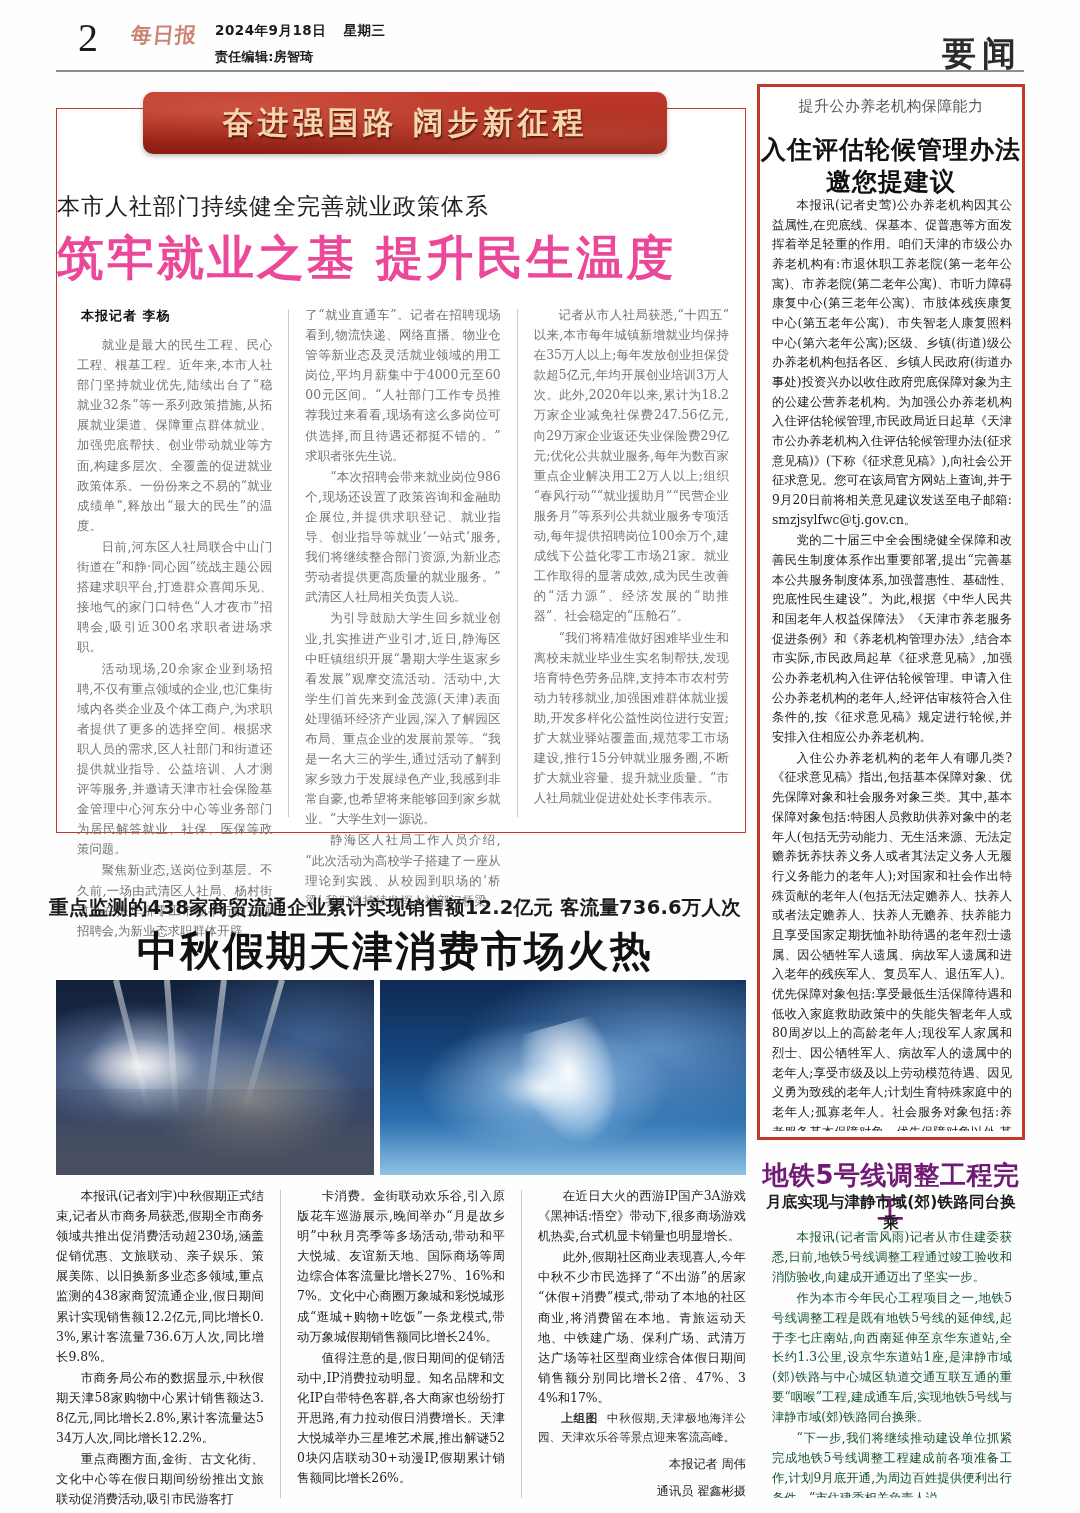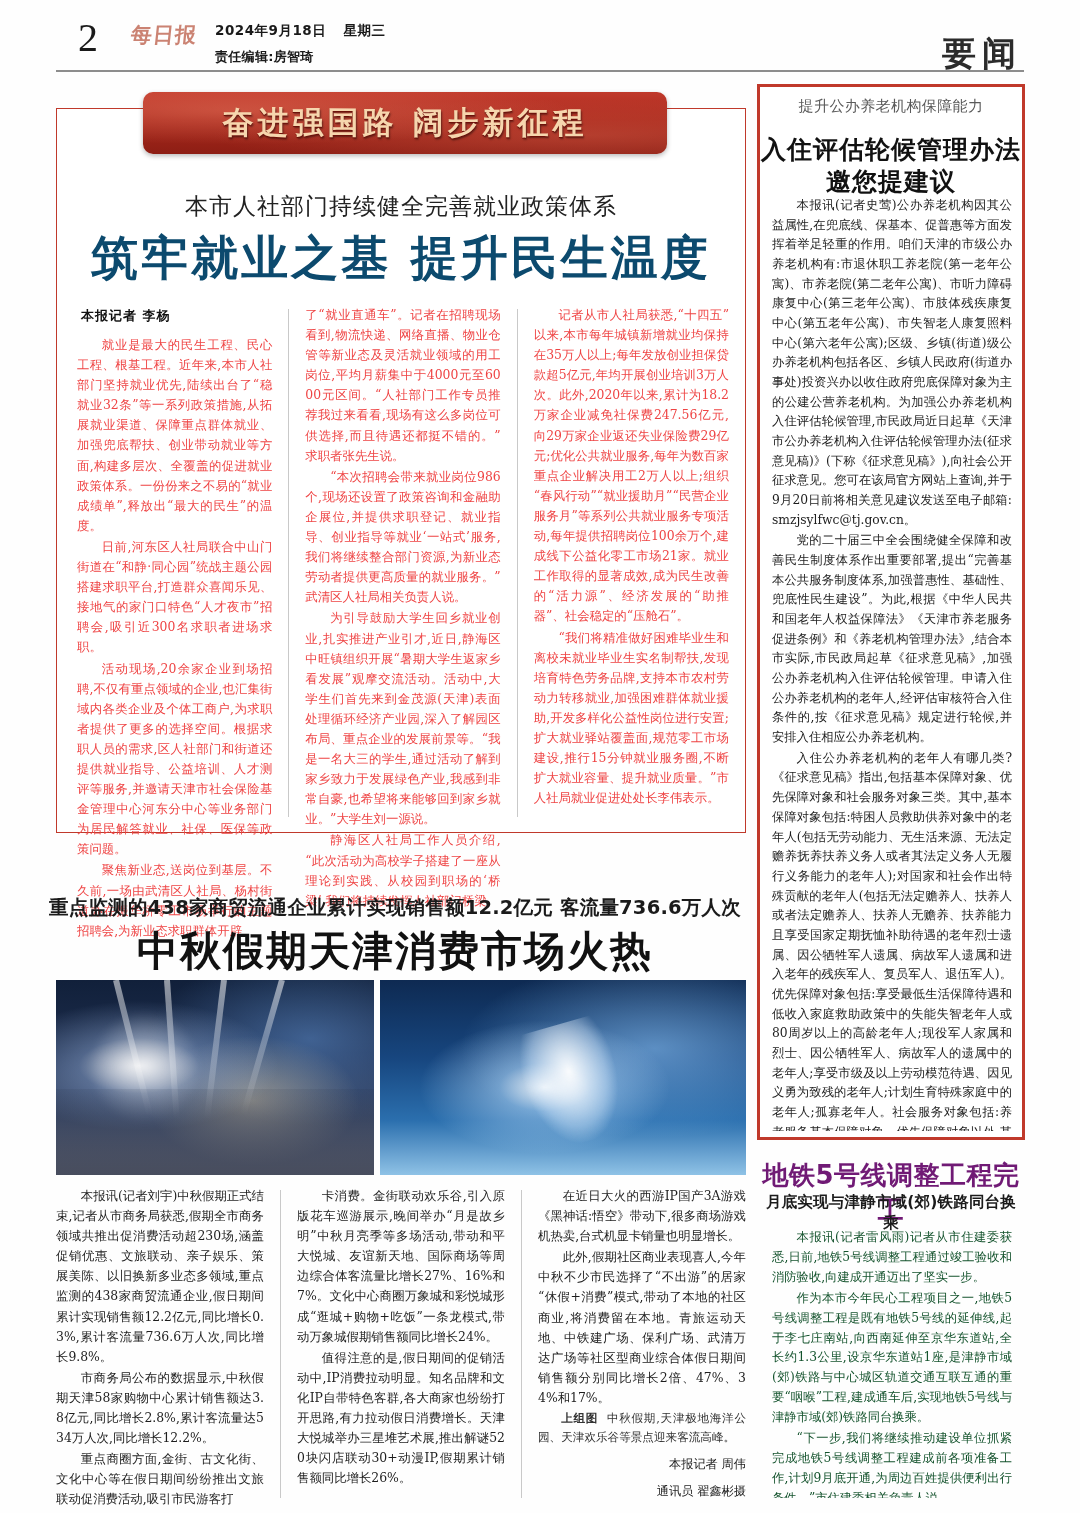--- a/index.html
+++ b/index.html
@@ -68,43 +68,43 @@
                radial-gradient(ellipse at 85% 70%,rgba(255,140,110,.25),transparent 60%);
   }
   .banner-text{
     position:relative;
     font-size:31px;font-weight:700;letter-spacing:4px;
     color:#f6d6ae;
     text-shadow:0 1px 0 #6d1009, 1px 2px 2px rgba(0,0,0,.45);
     white-space:nowrap;
   }
   .shoulder{
-    position:absolute;left:0;right:0;top:82px;text-align:center;
+    position:absolute;left:0;right:0;top:82px;
     font-size:23px;letter-spacing:1px;color:#222;font-weight:500;
   }
   .headline{
-    position:absolute;left:0;right:0;top:118px;text-align:center;
-    font-size:47px;font-weight:800;letter-spacing:3px;color:#0c4a6e;
+    position:absolute;left:0;right:0;top:118px;text-align:left;
+    font-size:47px;font-weight:800;letter-spacing:3px;color:#ec4899;
   }
   .byline{
     position:absolute;left:24px;top:198px;
     font-size:13px;font-weight:700;letter-spacing:1px;color:#111;
   }
 
   .cols3{
     position:absolute;left:20px;top:196px;width:652px;height:512px;
     display:flex;gap:16px;
   }
   .col{width:206px;position:relative;}
   .col p{
     margin:0 0 1px 0;
     font-size:12.4px;line-height:1.62;
     text-align:justify;text-justify:inter-ideograph;
     font-family:"DejaVu Serif","Liberation Serif",serif;
-    color:#ef4444;
+    color:#737373;
     text-indent:2em;
     word-break:break-all;
   }
   .col p.noind{text-indent:0;}
   .col .spacer-top{height:30px;}
   .vline{width:1px;background:#c9c9c9;flex:0 0 1px;margin-top:4px;}
 
   
   .mid-shoulder{
     position:absolute;left:40px;top:894px;width:710px;text-align:center;

